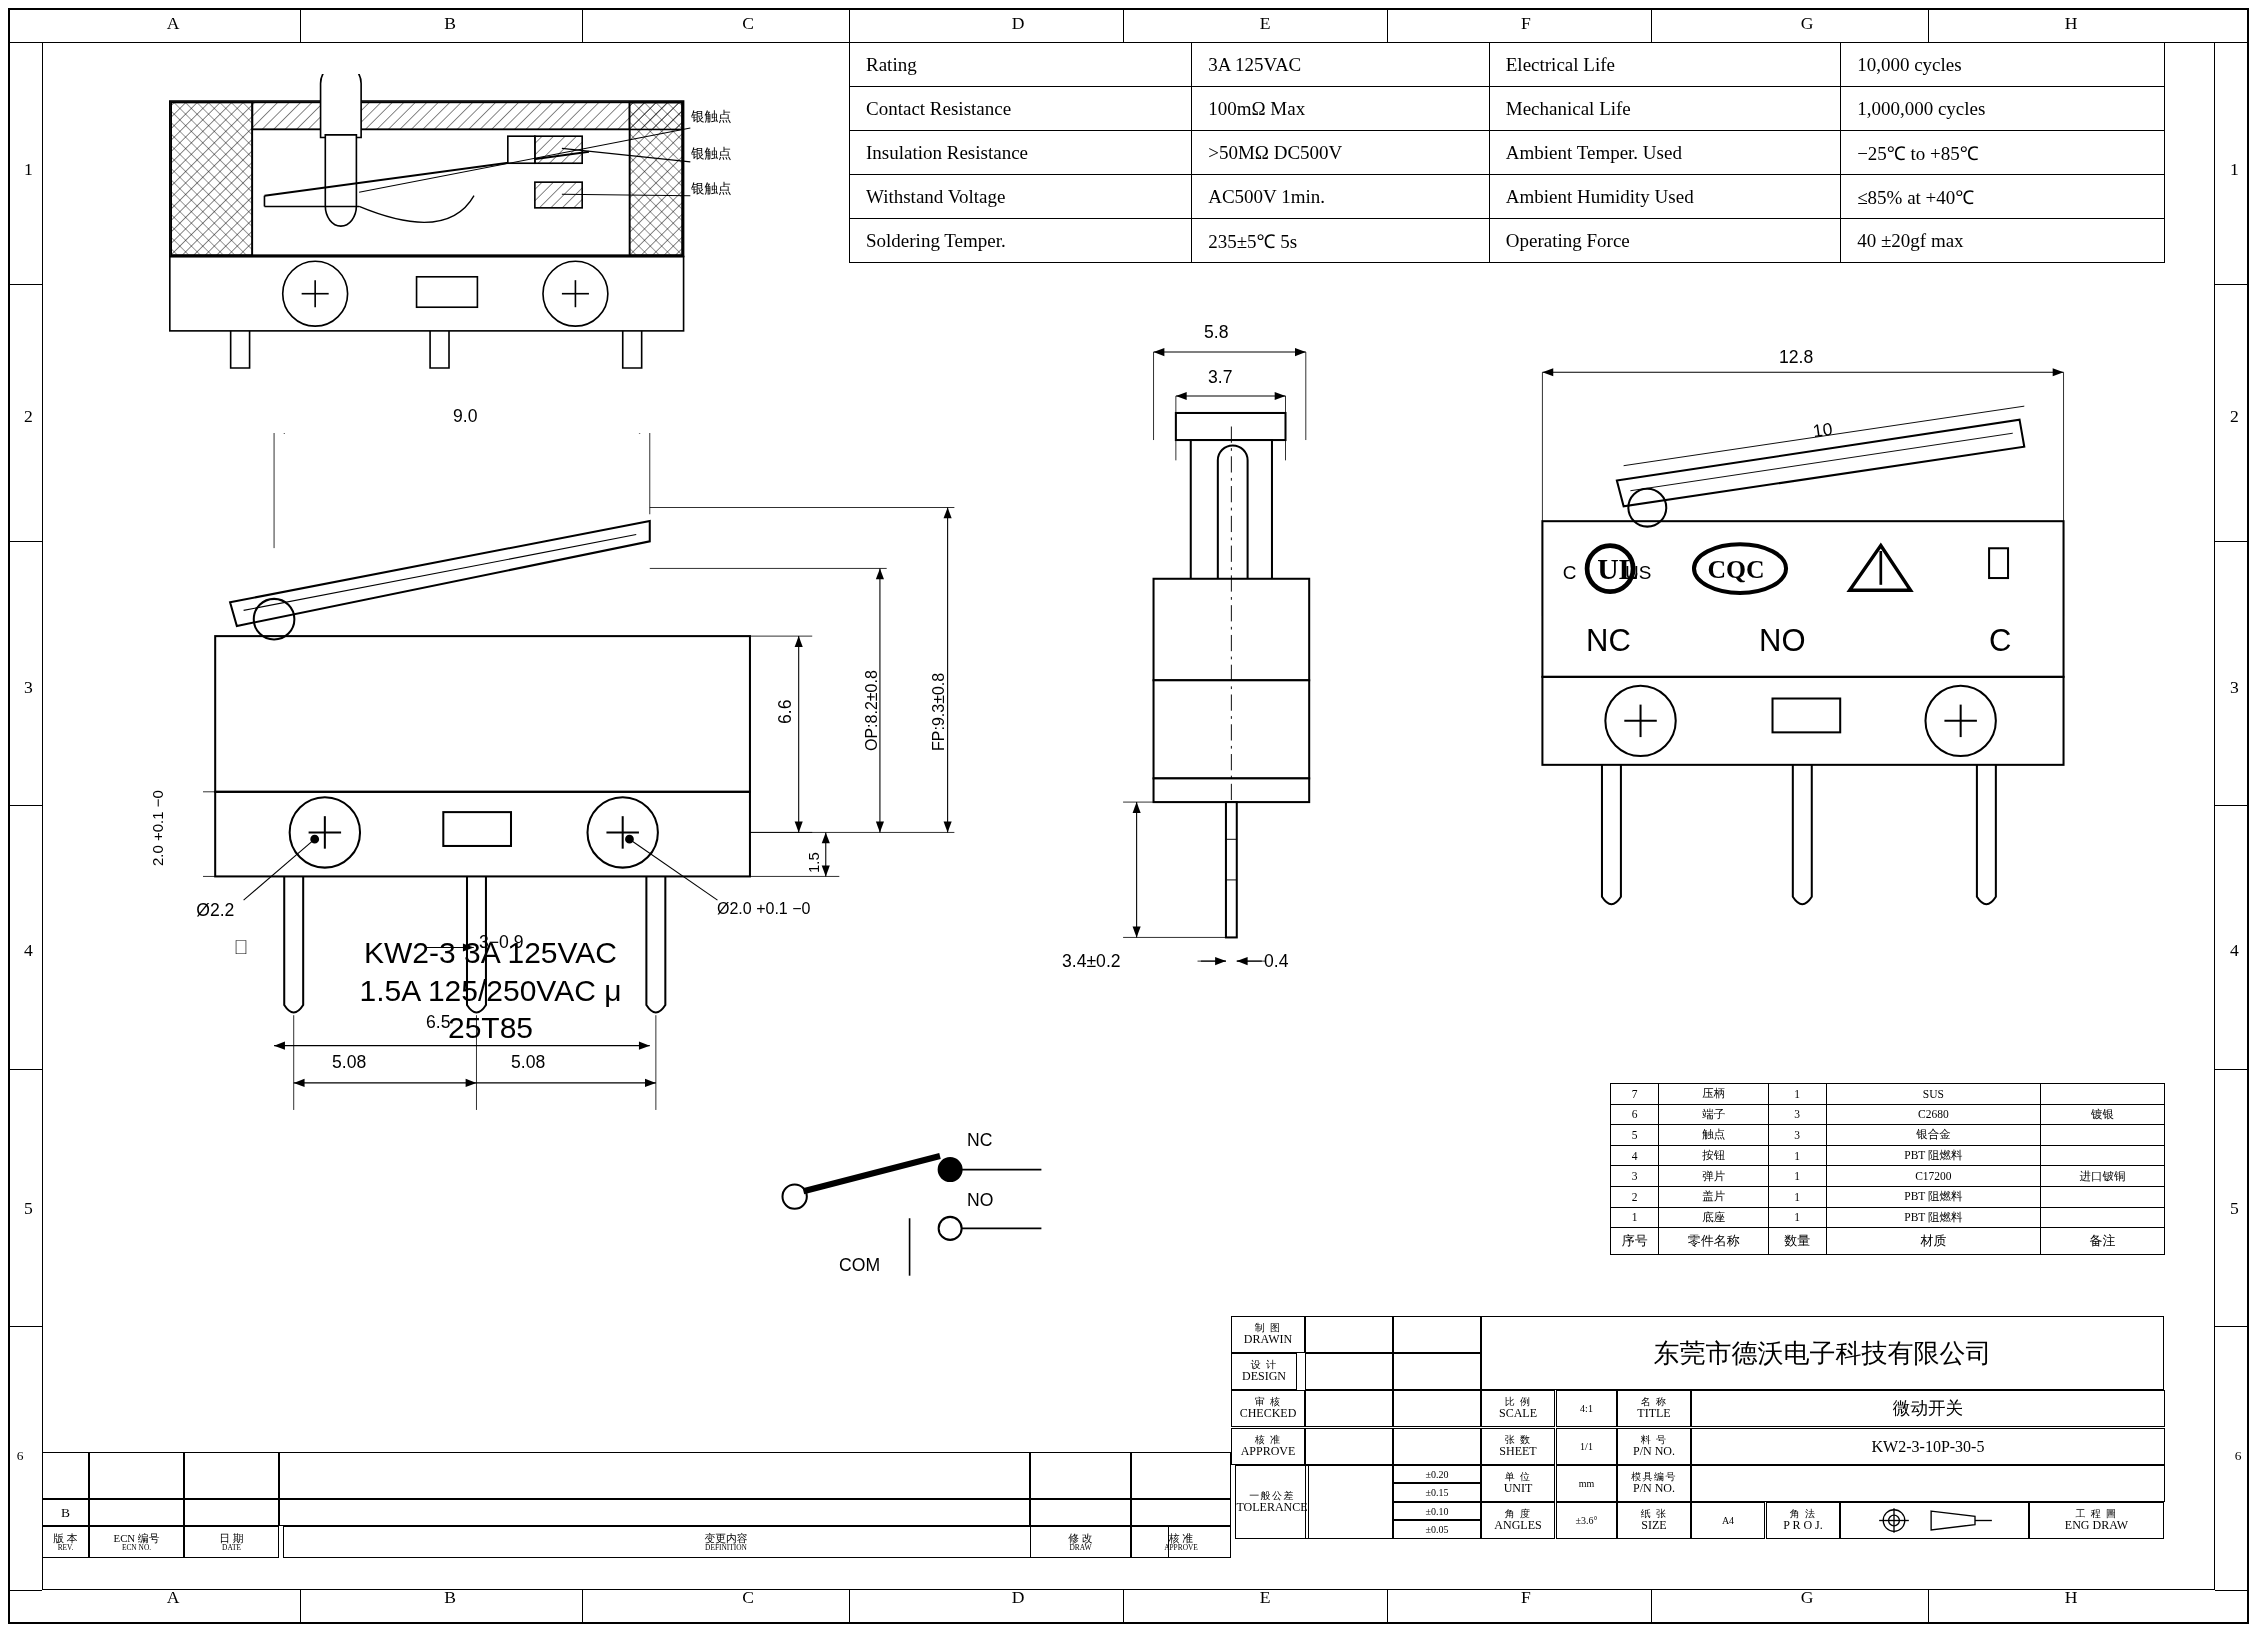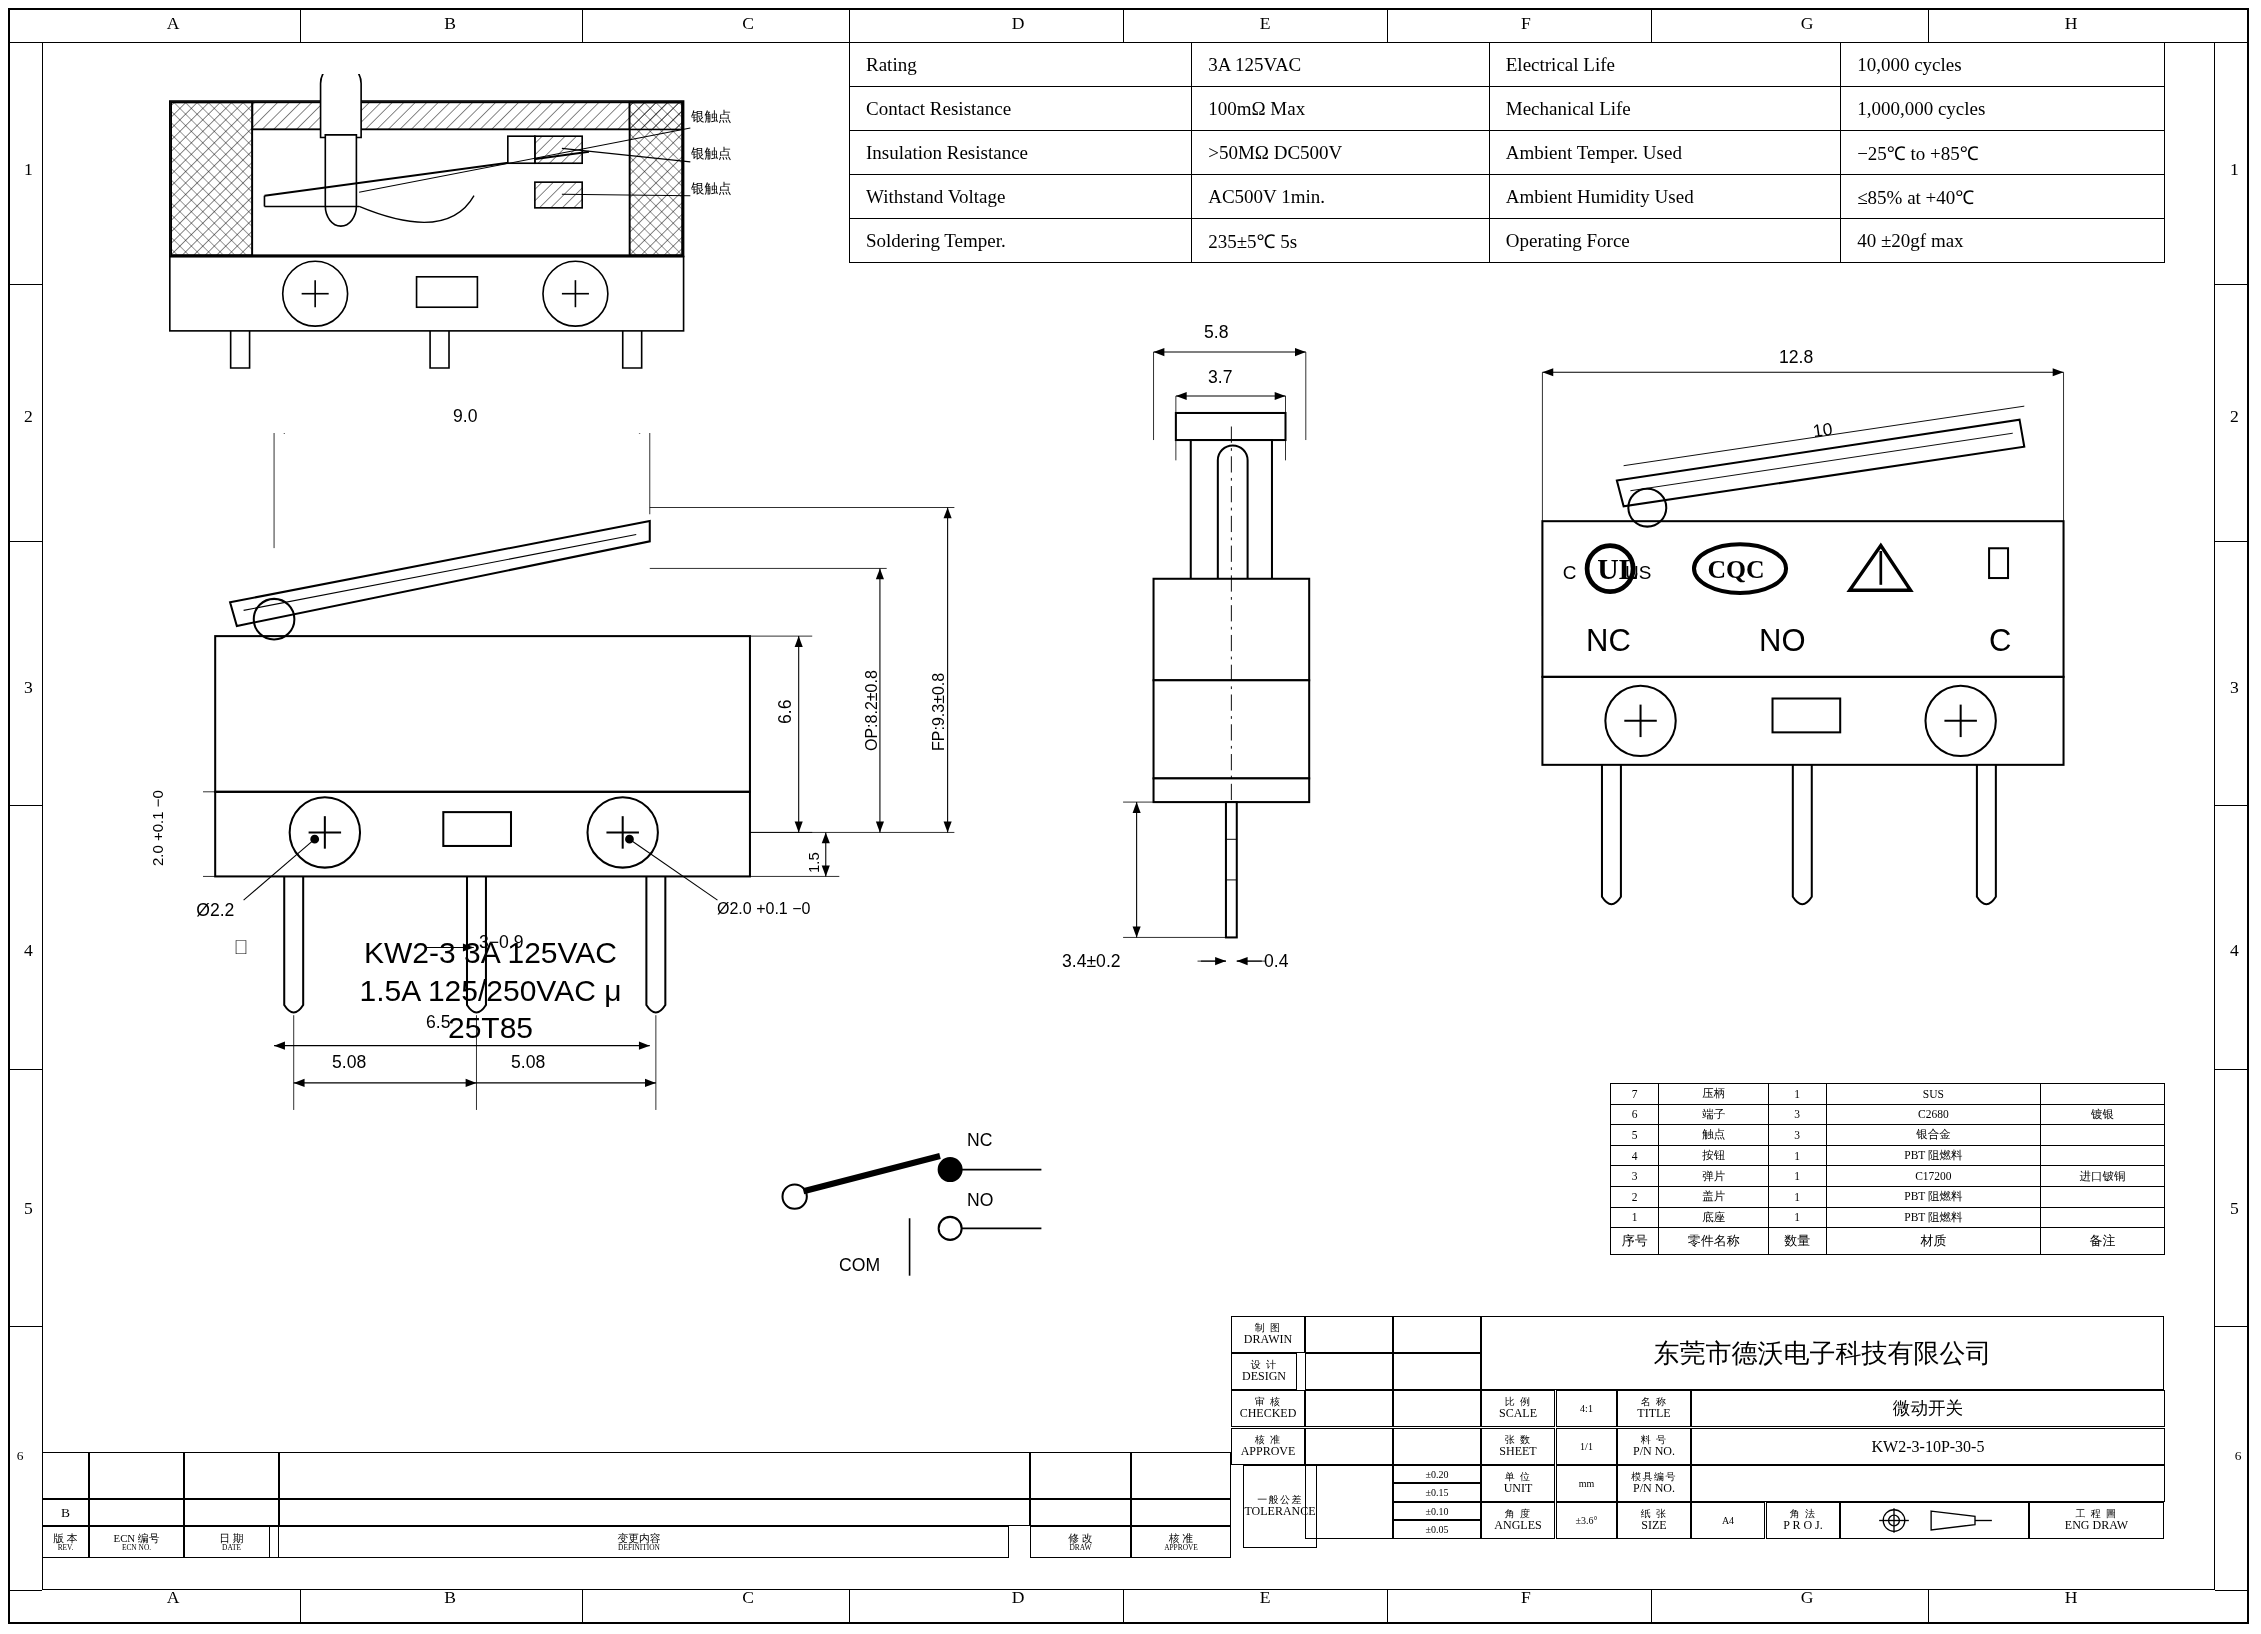--- a/index.html
+++ b/index.html
@@ -525,21 +525,21 @@
     <div class="tbcell" style="left:74px;top:74px;width:88px;height:37px"></div>
     <div class="tbcell" style="left:162px;top:74px;width:88px;height:37px"></div>
 
     <div class="tbcell" style="left:0;top:112px;width:74px;height:37px">
       <span class="cn">核 准</span>
       <span class="en">APPROVE</span>
     </div>
     <div class="tbcell" style="left:74px;top:112px;width:88px;height:37px"></div>
     <div class="tbcell" style="left:162px;top:112px;width:88px;height:37px"></div>
 
-    <div class="tbcell" style="left:12px;top:149px;width:74px;height:83px">
+    <div class="tbcell" style="left:4px;top:149px;width:74px;height:74px">
       <span class="cn">一般公差</span>
       <span class="en">TOLERANCE</span>
     </div>
     <div class="tbcell" style="left:74px;top:149px;width:88px;height:74px"></div>
     <div class="tbcell" style="left:162px;top:149px;width:88px;height:18px">±0.20</div>
     <div class="tbcell" style="left:162px;top:167px;width:88px;height:19px">±0.15</div>
     <div class="tbcell" style="left:162px;top:186px;width:88px;height:18px">±0.10</div>
     <div class="tbcell" style="left:162px;top:204px;width:88px;height:19px">±0.05</div>
 
     <div class="tbcell tbbig" style="left:250px;top:0;width:683px;height:74px;font-family:'DejaVu Sans',sans-serif;">东莞市德沃电子科技有限公司</div>
@@ -625,21 +625,21 @@
       <span class="en">REV.</span>
     </div>
     <div class="rv" style="left:47px;top:0;width:95px;height:32px">
       <span class="cn">ECN 编号</span>
       <span class="en">ECN NO.</span>
     </div>
     <div class="rv" style="left:142px;top:0;width:95px;height:32px">
       <span class="cn">日 期</span>
       <span class="en">DATE</span>
     </div>
-    <div class="rv" style="left:227px;top:0;width:740px;height:32px">
+    <div class="rv" style="left:241px;top:0;width:886px;height:32px">
       <span class="cn">变更内容</span>
       <span class="en">DEFINITION</span>
     </div>
     <div class="rv" style="left:988px;top:0;width:101px;height:32px">
       <span class="cn">修 改</span>
       <span class="en">DRAW</span>
     </div>
     <div class="rv" style="left:1089px;top:0;width:100px;height:32px">
       <span class="cn">核 准</span>
       <span class="en">APPROVE</span>

